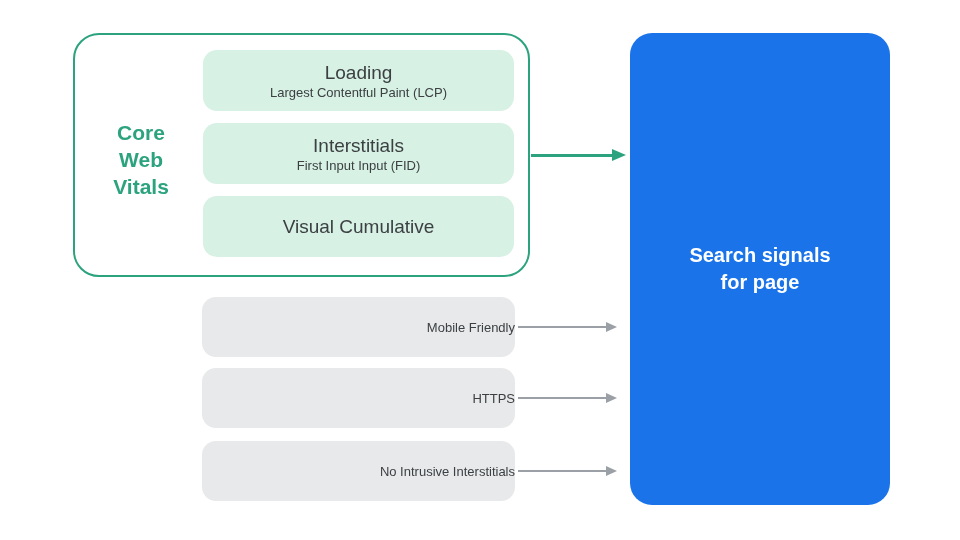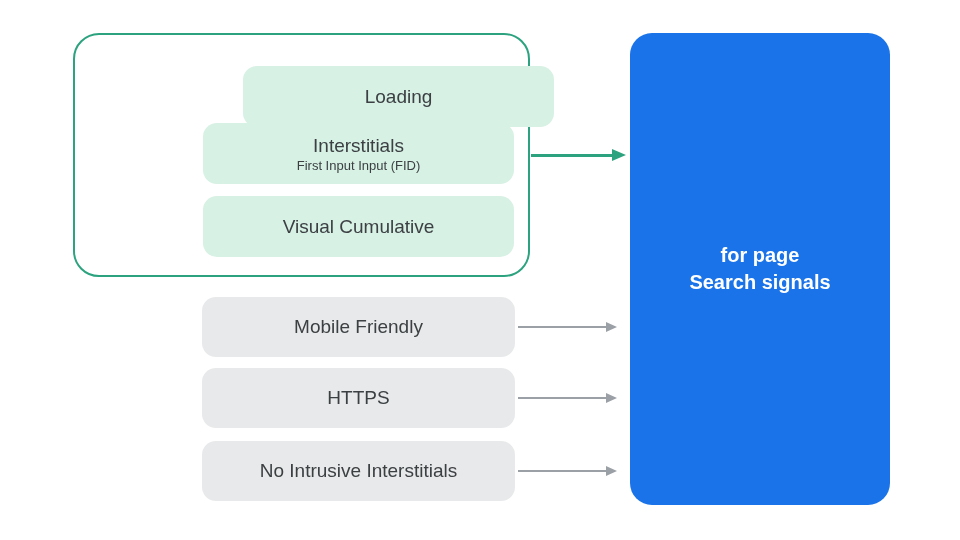--- a/index.html
+++ b/index.html
@@ -37,21 +37,21 @@
     left: 203px;
     width: 311px; height: 61px;
     background: #D7F1E4;
     border-radius: 14px;
     display: flex;
     flex-direction: column;
     align-items: center;
     justify-content: center;
     text-align: center;
   }
-  .metric-box.m0 { top: 66px; margin-left: 40px; }
+  .metric-box.m0 { top: 50px; }
   .metric-box.m1 { top: 123px; }
   .metric-box.m2 { top: 196px; }
   .metric-title {
     color: #3C4043;
     font-size: 19px;
     font-weight: 500;
     line-height: 23px;
   }
   .metric-subtitle {
     color: #3C4043;
@@ -62,23 +62,23 @@
 
   
   .signal-box {
     position: absolute;
     left: 202px;
     width: 313px; height: 60px;
     background: #E8E9EA;
     border-radius: 14px;
     display: flex;
     align-items: center;
-    justify-content: center;
+    justify-content: flex-end;
     color: #3C4043;
-    font-size: 19px;
+    font-size: 13px;
     font-weight: 400;
     text-align: center;
   }
   .signal-box.s0 { top: 297px; }
   .signal-box.s1 { top: 368px; }
   .signal-box.s2 { top: 441px; }
 
   
   .result-box {
     position: absolute;
@@ -136,23 +136,29 @@
   .arrow-gray.a1 { top: 397px; }
   .arrow-gray.a2 { top: 470px; }
 </style>
 </head>
 <body>
 
 <div class="canvas">
 
   <div class="cwv-outline"></div>
 
+  <div class="cwv-label">
+    <div>Core</div>
+    <div>Web</div>
+    <div>Vitals</div>
+  </div>
 
   <div class="metric-box m0">
     <div class="metric-title">Loading</div>
+    <div class="metric-subtitle">Largest Contentful Paint (LCP)</div>
   </div>
   <div class="metric-box m1">
     <div class="metric-title">Interstitials</div>
     <div class="metric-subtitle">First Input Input (FID)</div>
   </div>
   <div class="metric-box m2">
     <div class="metric-title">Visual Cumulative</div>
   </div>
 
   <div class="arrow arrow-green"></div>
@@ -165,17 +171,17 @@
   </div>
   <div class="signal-box s2">
     <span>No Intrusive Interstitials</span>
   </div>
 
   <div class="arrow arrow-gray a0"></div>
   <div class="arrow arrow-gray a1"></div>
   <div class="arrow arrow-gray a2"></div>
 
   <div class="result-box">
+    <div class="result-line">Search signals</div>
     <div class="result-line">for page</div>
-    <div class="result-line">Search signals</div>
   </div>
 
 </div>
 
 </body></html>

